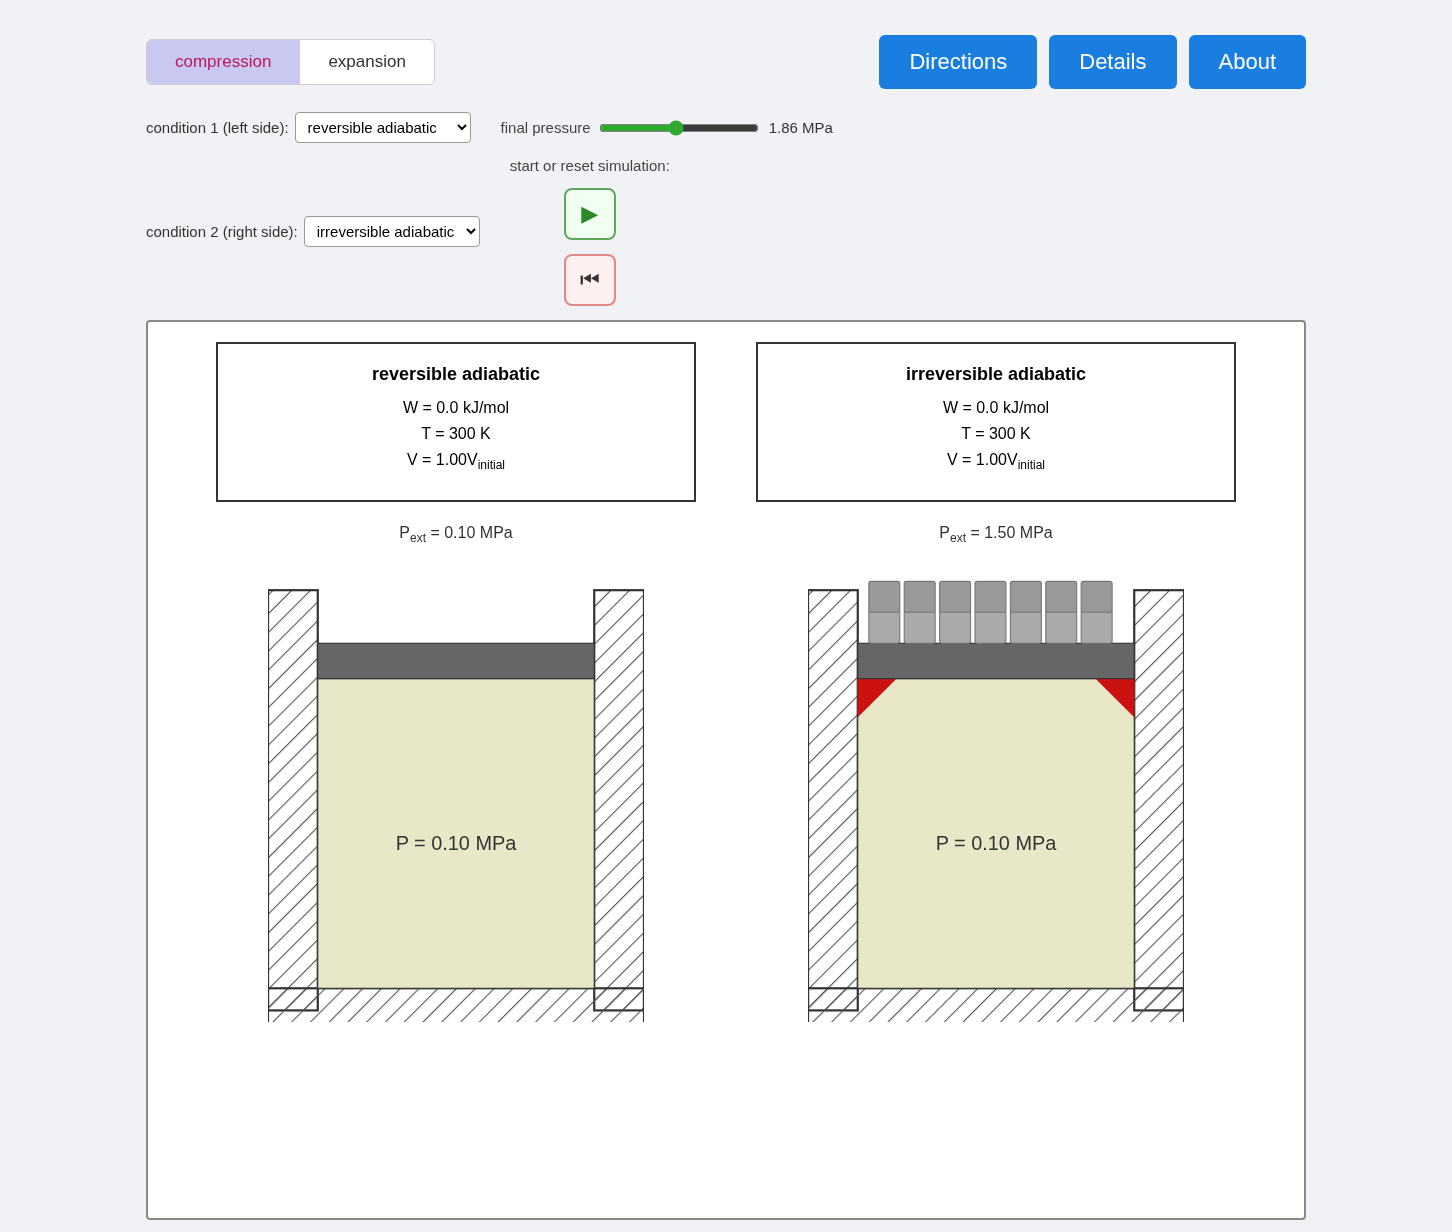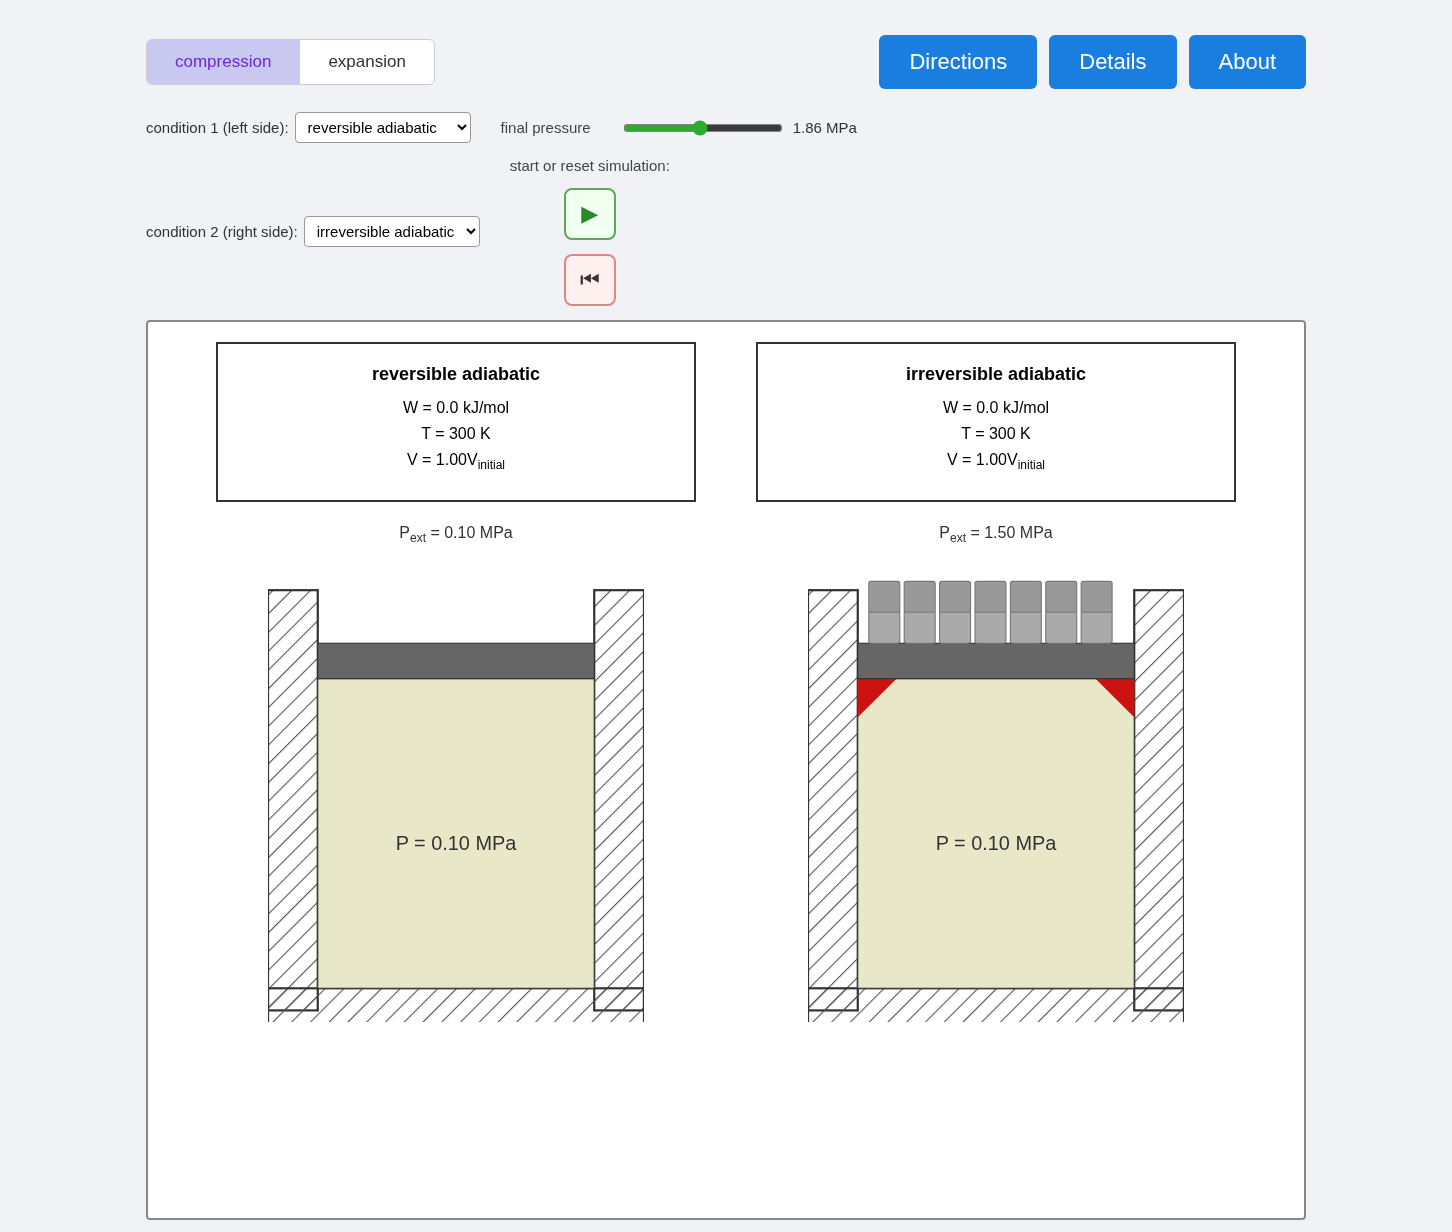--- a/index.html
+++ b/index.html
@@ -32,21 +32,21 @@
     .tab-btn {
       padding: 12px 28px;
       font-size: 17px;
       border: none;
       cursor: pointer;
       background: white;
       color: #333;
     }
     .tab-btn.active {
       background: #c8c8f0;
-      color: #6d28d9;
+      color: #be185d;
     }
     .tab-btn:not(:last-child) {
       border-right: 1px solid #ccc;
     }
     .nav-buttons {
       display: flex;
       gap: 12px;
     }
     .nav-btn {
       background: #1a7de0;
@@ -77,21 +77,21 @@
       border: 1px solid #999;
       border-radius: 4px;
       background: white;
       margin-left: 6px;
       cursor: pointer;
     }
     .right-controls {
       margin-left: 30px;
       display: flex;
       align-items: center;
-      gap: 32px;
+      gap: 8px;
     }
     .pressure-label {
       font-size: 15px;
       color: #444;
       white-space: nowrap;
     }
     .slider-container {
       display: flex;
       align-items: center;
       gap: 10px;

